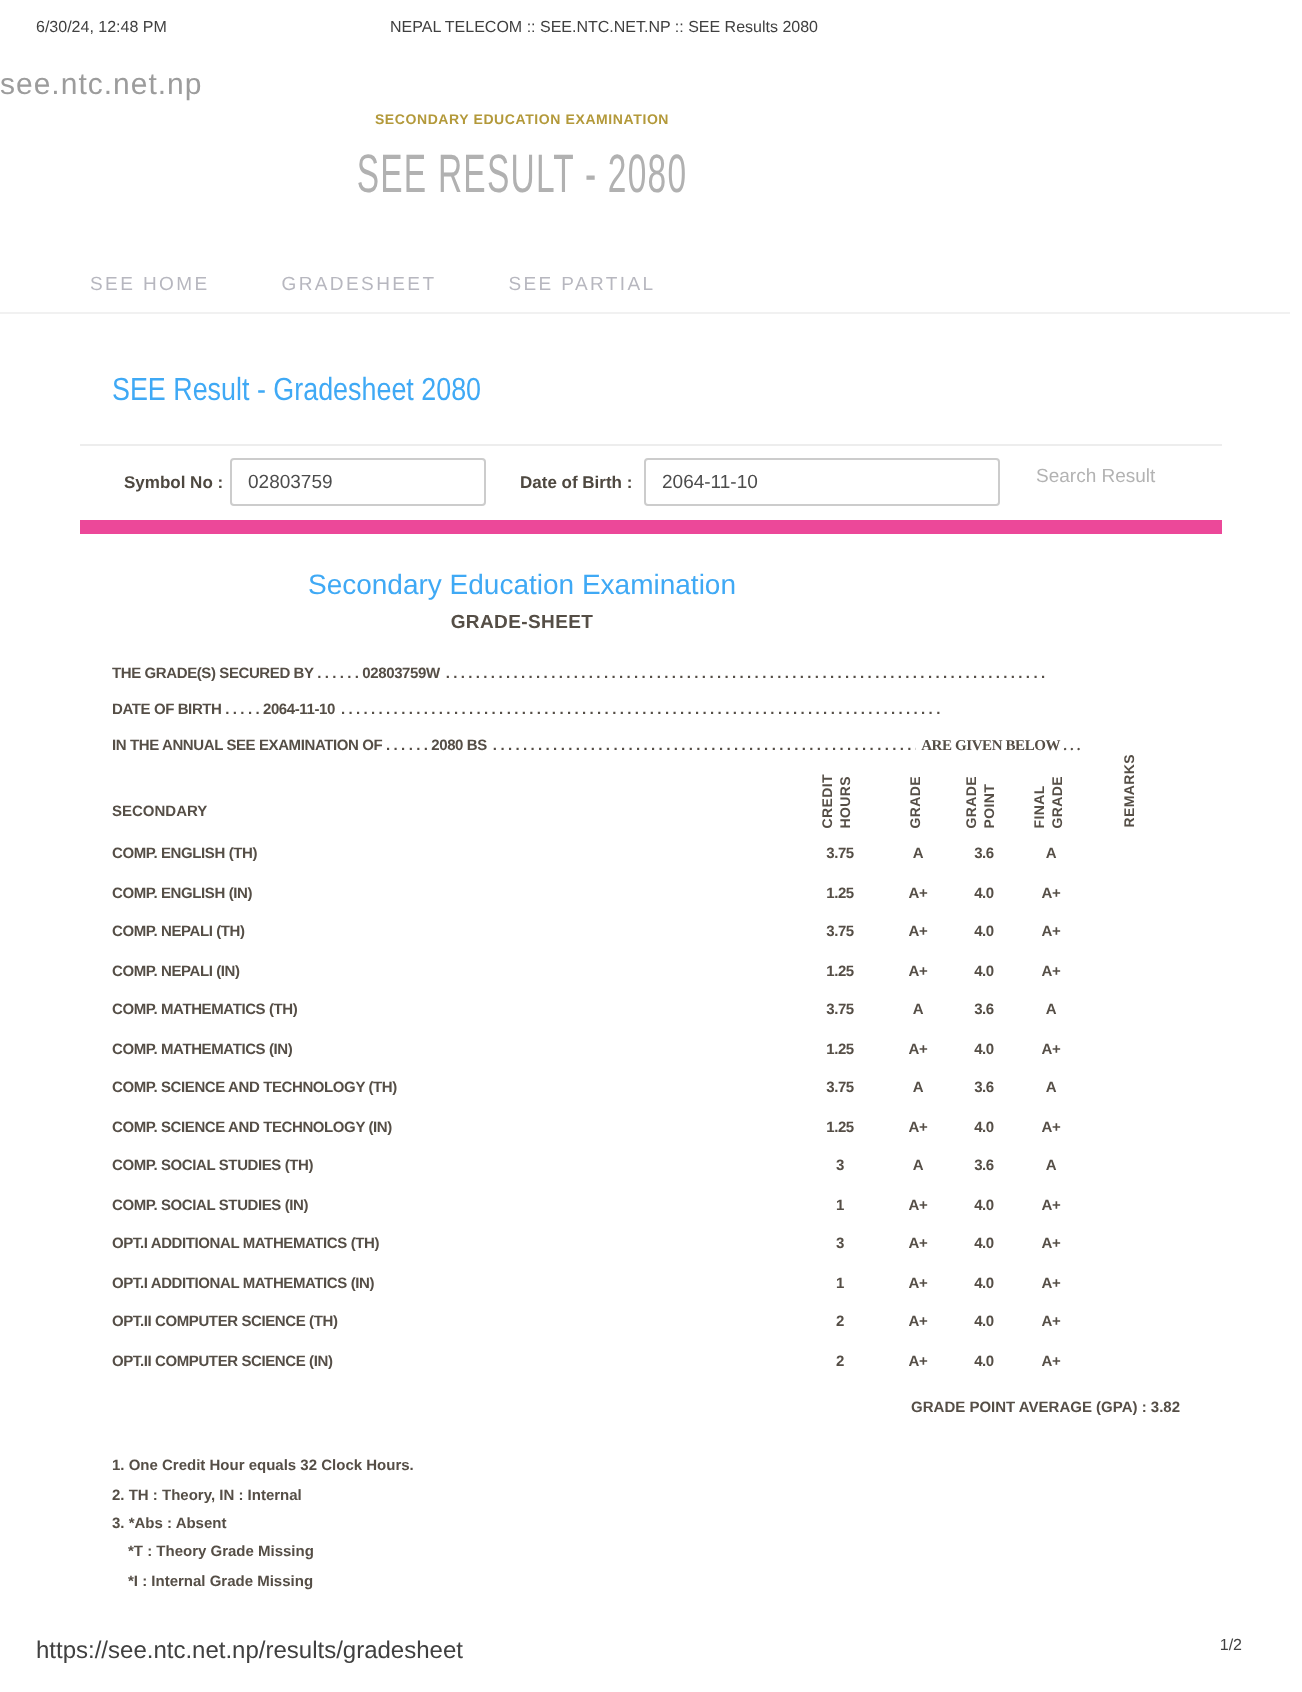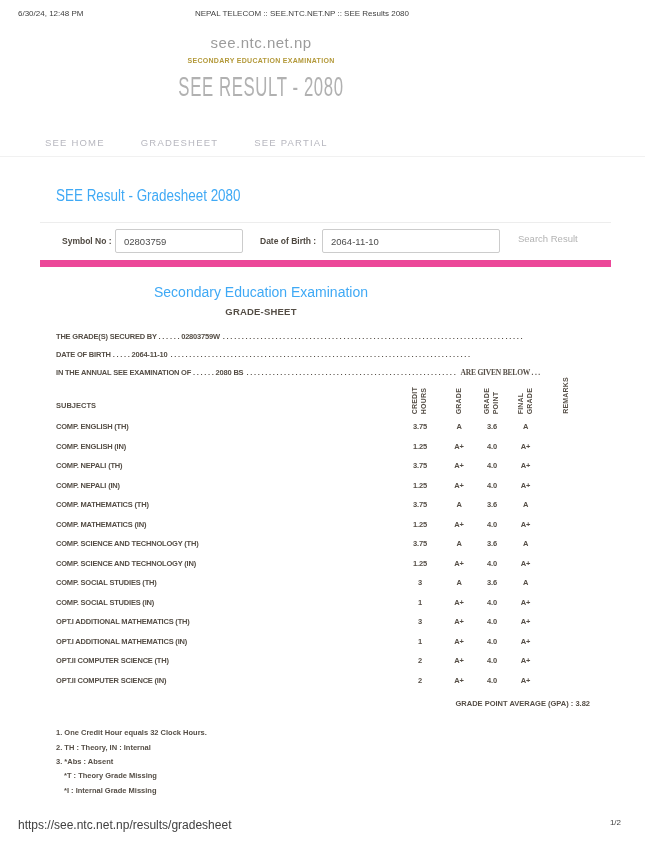--- a/index.html
+++ b/index.html
@@ -6,21 +6,21 @@
   .page{position:relative;width:645px;height:846px;background:#ffffff;overflow:hidden;
         font-family:"Liberation Sans",sans-serif;color:#554e46;}
 
   
   .ph-date{position:absolute;top:9px;left:18px;font-size:8px;color:#404040;}
   .ph-title{position:absolute;top:9px;left:0;width:604px;text-align:center;font-size:8px;color:#404040;}
   .pf-url{position:absolute;top:818px;left:18px;font-size:12px;color:#404040;}
   .pf-page{position:absolute;top:818px;right:24px;font-size:8px;color:#404040;}
 
   
-  .site-domain{position:absolute;top:34px;left:0;width:522px;text-align:center;
+  .site-domain{position:absolute;top:34px;left:0;width:522px;text-align:left;
                font-size:15px;color:#9c9c9c;letter-spacing:0.5px;}
   .site-tagline{position:absolute;top:57px;left:0;width:522px;text-align:center;
                 font-size:7px;font-weight:bold;color:#b3993a;letter-spacing:0.3px;}
   .site-banner{position:absolute;top:72px;left:0;width:522px;text-align:center;
                font-size:27px;color:#b1b1b1;letter-spacing:1px;
                transform:scaleX(0.62);transform-origin:261px center;white-space:nowrap;}
 
   
   .nav{position:absolute;top:137px;left:45px;display:flex;gap:36px;}
   .nav-item{font-size:9.5px;color:#b7b7bf;letter-spacing:1.2px;white-space:nowrap;cursor:pointer;}
@@ -127,21 +127,21 @@
 
       <div class="dotline">
         <span class="lead">IN THE ANNUAL SEE EXAMINATION OF . . . . . . 2080 BS</span>
         <span class="fill">. . . . . . . . . . . . . . . . . . . . . . . . . . . . . . . . . . . . . . . . . . . . . . . . . . . . . . . . . . . . . . . . . . . . . . . . . . . . . . . .</span>
         <span class="end">ARE GIVEN BELOW . . .</span>
       </div>
     </div>
 
   <div class="gtable">
     <div class="thead">
-      <span class="subjects-h">SUBJECTS</span>
+      <span class="subjects-h">SECONDARY</span>
       <div class="vhead vh-ch">
           <span>CREDIT
 HOURS</span>
         </div>
       <div class="vhead vh-gr">
           <span>GRADE</span>
         </div>
       <div class="vhead vh-gp">
           <span>GRADE
 POINT</span>

